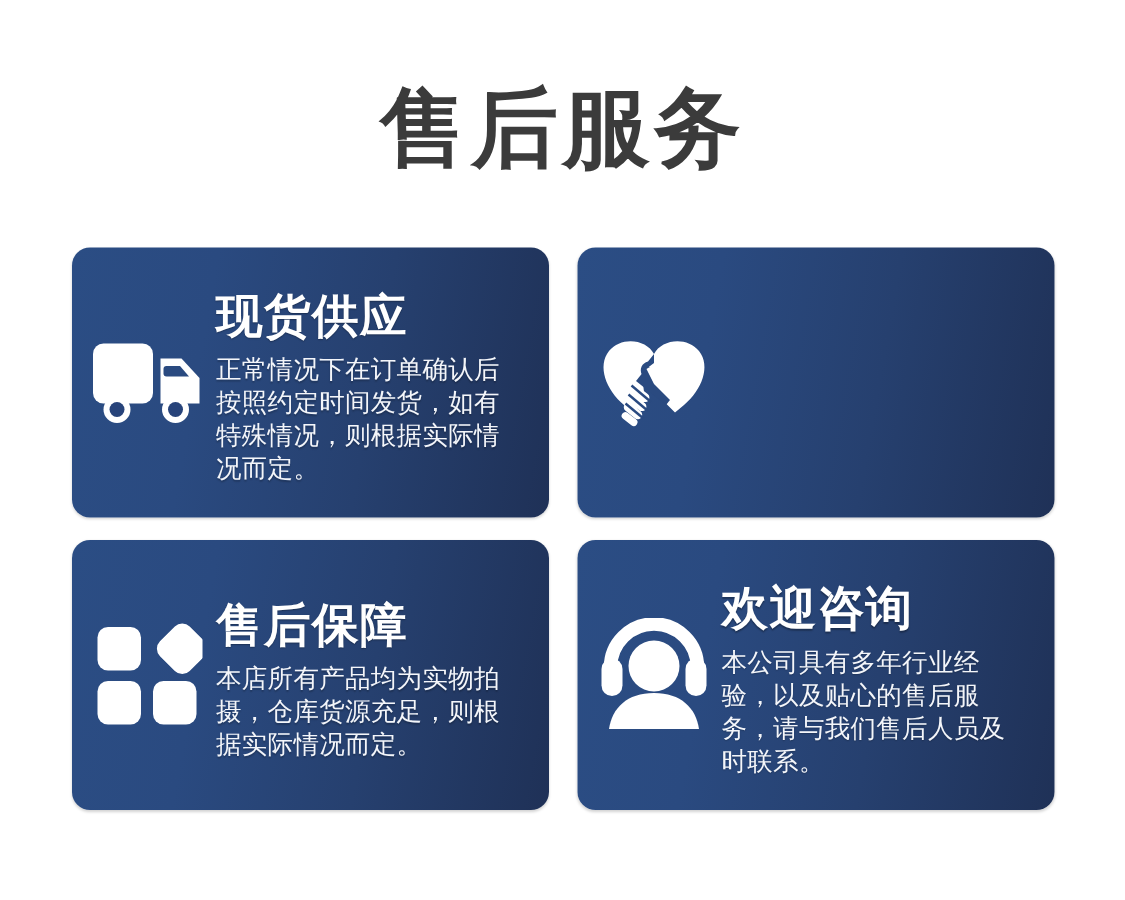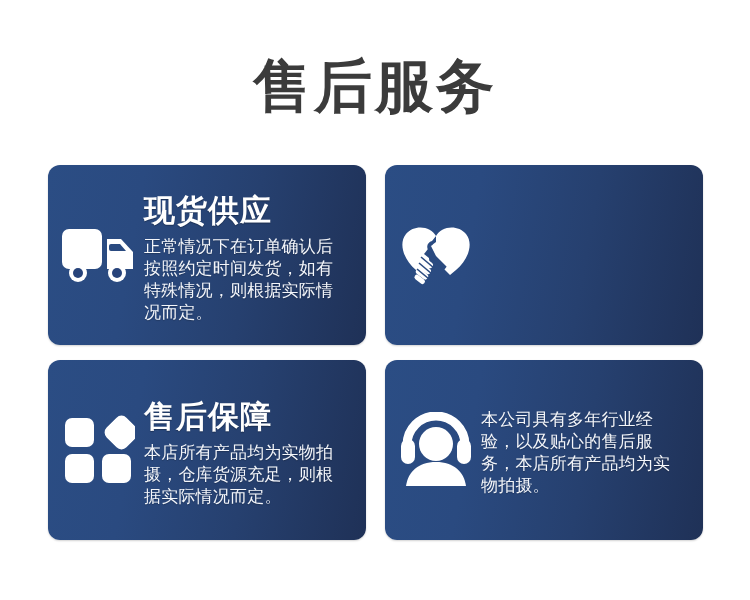--- a/index.html
+++ b/index.html
@@ -171,18 +171,19 @@
       <div class="card-icon">
         <svg class="icon-svg" width="74" height="76" viewBox="0 0 74 76" aria-hidden="true">
           <path d="M8 33 A29 29 0 0 1 66 33" fill="none" stroke="#ffffff" stroke-width="9" stroke-linecap="round"></path>
           <rect x="2" y="27" width="14" height="25" rx="7" ry="7" fill="#ffffff"></rect>
           <rect x="58" y="27" width="14" height="25" rx="7" ry="7" fill="#ffffff"></rect>
           <circle cx="37" cy="32" r="17" fill="#ffffff"></circle>
           <path d="M37 50 C19 50 9 60 7 74 L67 74 C65 60 55 50 37 50 Z" fill="#ffffff"></path>
         </svg>
       </div>
       <div class="card-body">
-        <div class="card-text">本公司具有多年行业经验，以及贴心的售后服务，本店所有产品均为实物拍摄。</div>
+        <div class="card-heading">欢迎咨询</div>
+        <div class="card-text">本公司具有多年行业经验，以及贴心的售后服务，请与我们售后人员及时联系。</div>
       </div>
     </div>
 
   </div>
 </div>
 
 </body></html>

